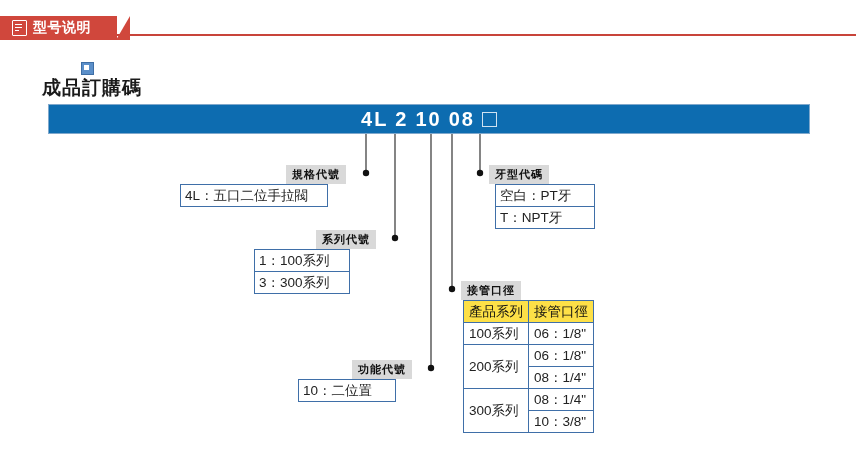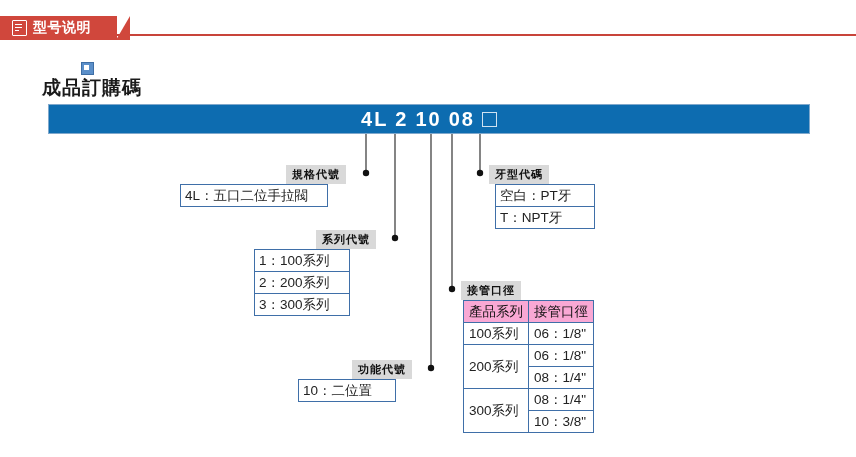--- a/index.html
+++ b/index.html
@@ -196,21 +196,21 @@
   }
   .port-table td {
     border: 1px solid #3f6fa8;
     font-size: 13.5px;
     color: #222222;
     padding: 1px 5px;
     line-height: 19px;
     white-space: nowrap;
   }
   .port-table td.hdr {
-    background: #f9a8d4;
+    background: #fde047;
     color: #111111;
   }
   .port-table td.series-cell {
     text-align: left;
     vertical-align: middle;
   }
 </style>
 </head>
 <body>
 
@@ -268,21 +268,20 @@
     <div class="callout-row">4L：五口二位手拉閥</div>
   </div>
 </div>
 
 <div class="callout" style="left:120px; top:229px; width:270px;">
   <div class="lbl-right" style="padding-right:14px;">
     <span class="callout-label">系列代號</span>
   </div>
   <div class="callout-box" style="width:96px; margin-left:134px;">
     <div class="callout-row">1：100系列</div>
-    <div class="callout-row">2：200系列</div>
     <div class="callout-row">3：300系列</div>
   </div>
 </div>
 
 <div class="callout" style="left:160px; top:359px; width:266px;">
   <div class="lbl-right" style="padding-right:14px;">
     <span class="callout-label">功能代號</span>
   </div>
   <div class="callout-box" style="width:98px; margin-left:138px;">
     <div class="callout-row">10：二位置</div>

